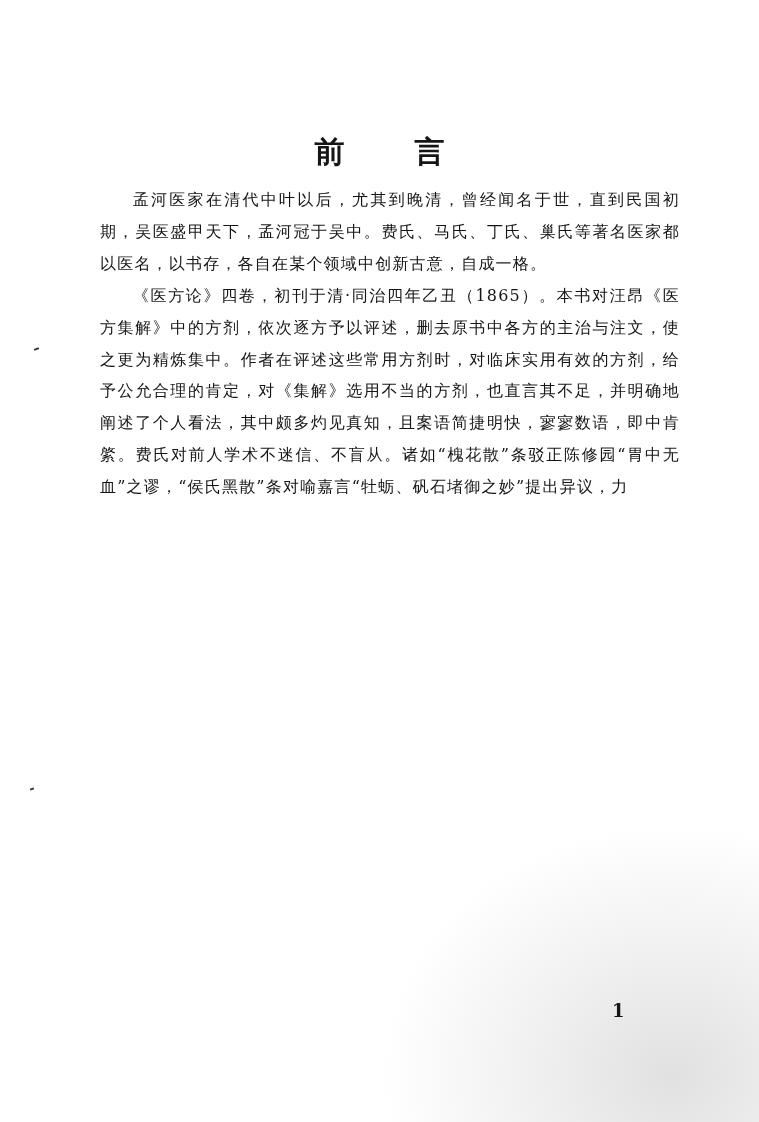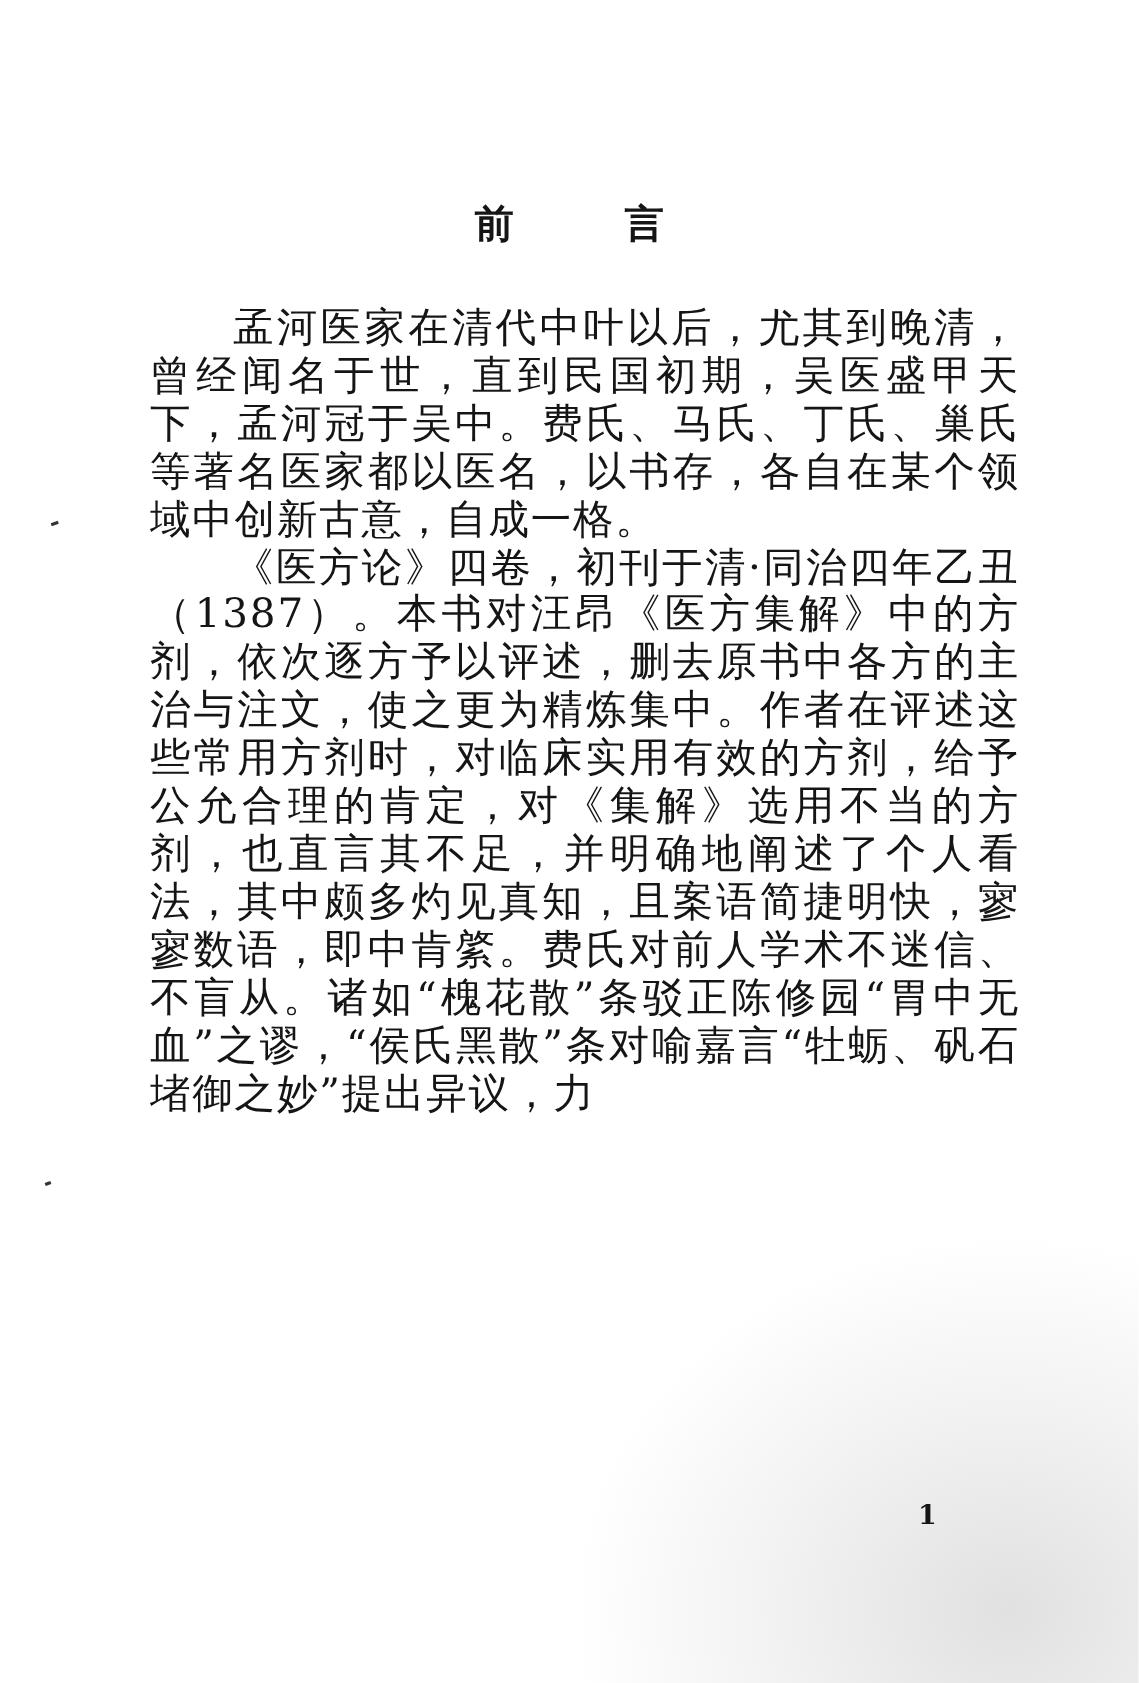--- a/index.html
+++ b/index.html
@@ -28,37 +28,37 @@
       height: 360px;
       background: radial-gradient(ellipse at 70% 70%, rgba(200,200,200,0.55) 0%, rgba(220,220,220,0.35) 40%, rgba(255,255,255,0) 70%);
       pointer-events: none;
     }
     .title {
       position: absolute;
       top: 132px;
       left: 0;
       width: 759px;
       text-align: center;
-      font-size: 26px;
+      font-size: 30px;
       font-weight: bold;
       letter-spacing: 0;
     }
     .title span {
       display: inline-block;
       width: 30px;
     }
     .title .gap {
       width: 70px;
     }
     .body-text {
       position: absolute;
-      top: 203px;
+      top: 184px;
       left: 100px;
       width: 580px;
-      font-size: 27px;
+      font-size: 16px;
       line-height: 31.9px;
       text-align: justify;
       text-justify: inter-character;
       letter-spacing: 1.2px;
     }
     .body-text p {
       margin: 0;
       text-indent: 2.05em;
     }
     .page-number {
@@ -84,17 +84,17 @@
 
   <span class="speck" style="left:34px; top:348px;"></span>
   <span class="speck" style="left:30px; top:788px; width:4px;"></span>
 
   <h1 class="title" style="margin:0;">
     <span>前</span><span class="gap"></span><span>言</span>
   </h1>
 
   <div class="body-text">
     <p>孟河医家在清代中叶以后，尤其到晚清，曾经闻名于世，直到民国初期，吴医盛甲天下，孟河冠于吴中。费氏、马氏、丁氏、巢氏等著名医家都以医名，以书存，各自在某个领域中创新古意，自成一格。</p>
-    <p>《医方论》四卷，初刊于清·同治四年乙丑（1387）。本书对汪昂《医方集解》中的方剂，依次逐方予以评述，删去原书中各方的主治与注文，使之更为精炼集中。作者在评述这些常用方剂时，对临床实用有效的方剂，给予公允合理的肯定，对《集解》选用不当的方剂，也直言其不足，并明确地阐述了个人看法，其中颇多灼见真知，且案语简捷明快，寥寥数语，即中肯綮。费氏对前人学术不迷信、不盲从。诸如“槐花散”条驳正陈修园“胃中无血”之谬，“侯氏黑散”条对喻嘉言“牡蛎、矾石堵御之妙”提出异议，力</p>
+    <p>《医方论》四卷，初刊于清·同治四年乙丑（1865）。本书对汪昂《医方集解》中的方剂，依次逐方予以评述，删去原书中各方的主治与注文，使之更为精炼集中。作者在评述这些常用方剂时，对临床实用有效的方剂，给予公允合理的肯定，对《集解》选用不当的方剂，也直言其不足，并明确地阐述了个人看法，其中颇多灼见真知，且案语简捷明快，寥寥数语，即中肯綮。费氏对前人学术不迷信、不盲从。诸如“槐花散”条驳正陈修园“胃中无血”之谬，“侯氏黑散”条对喻嘉言“牡蛎、矾石堵御之妙”提出异议，力</p>
   </div>
 
   <div class="page-number">1</div>
 </div>
 
 </body></html>

